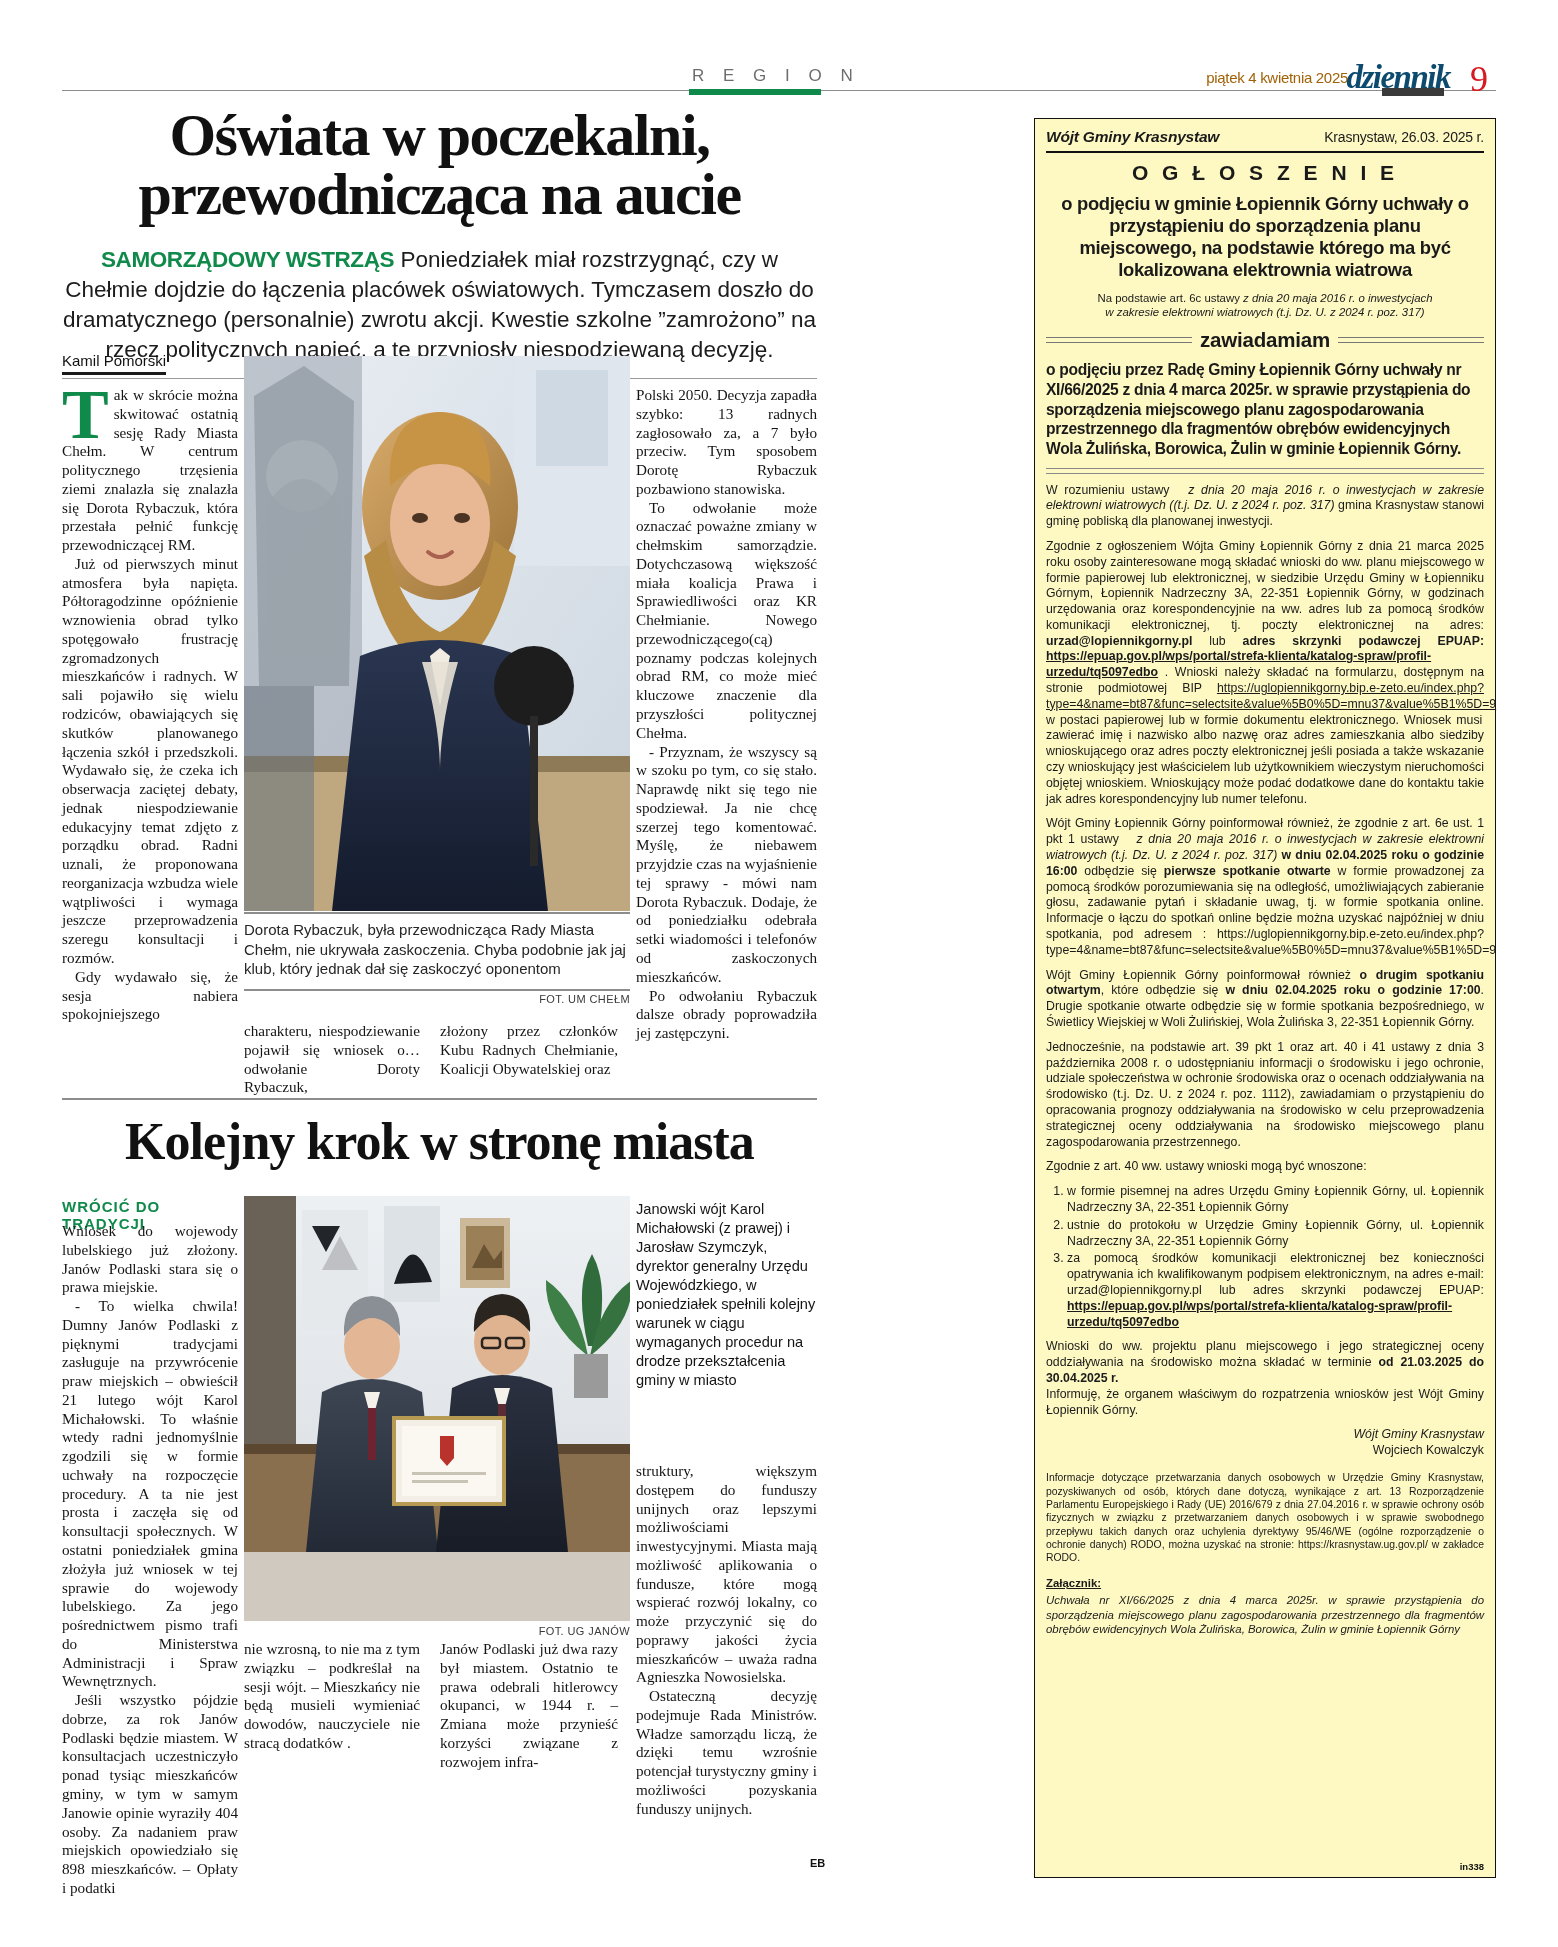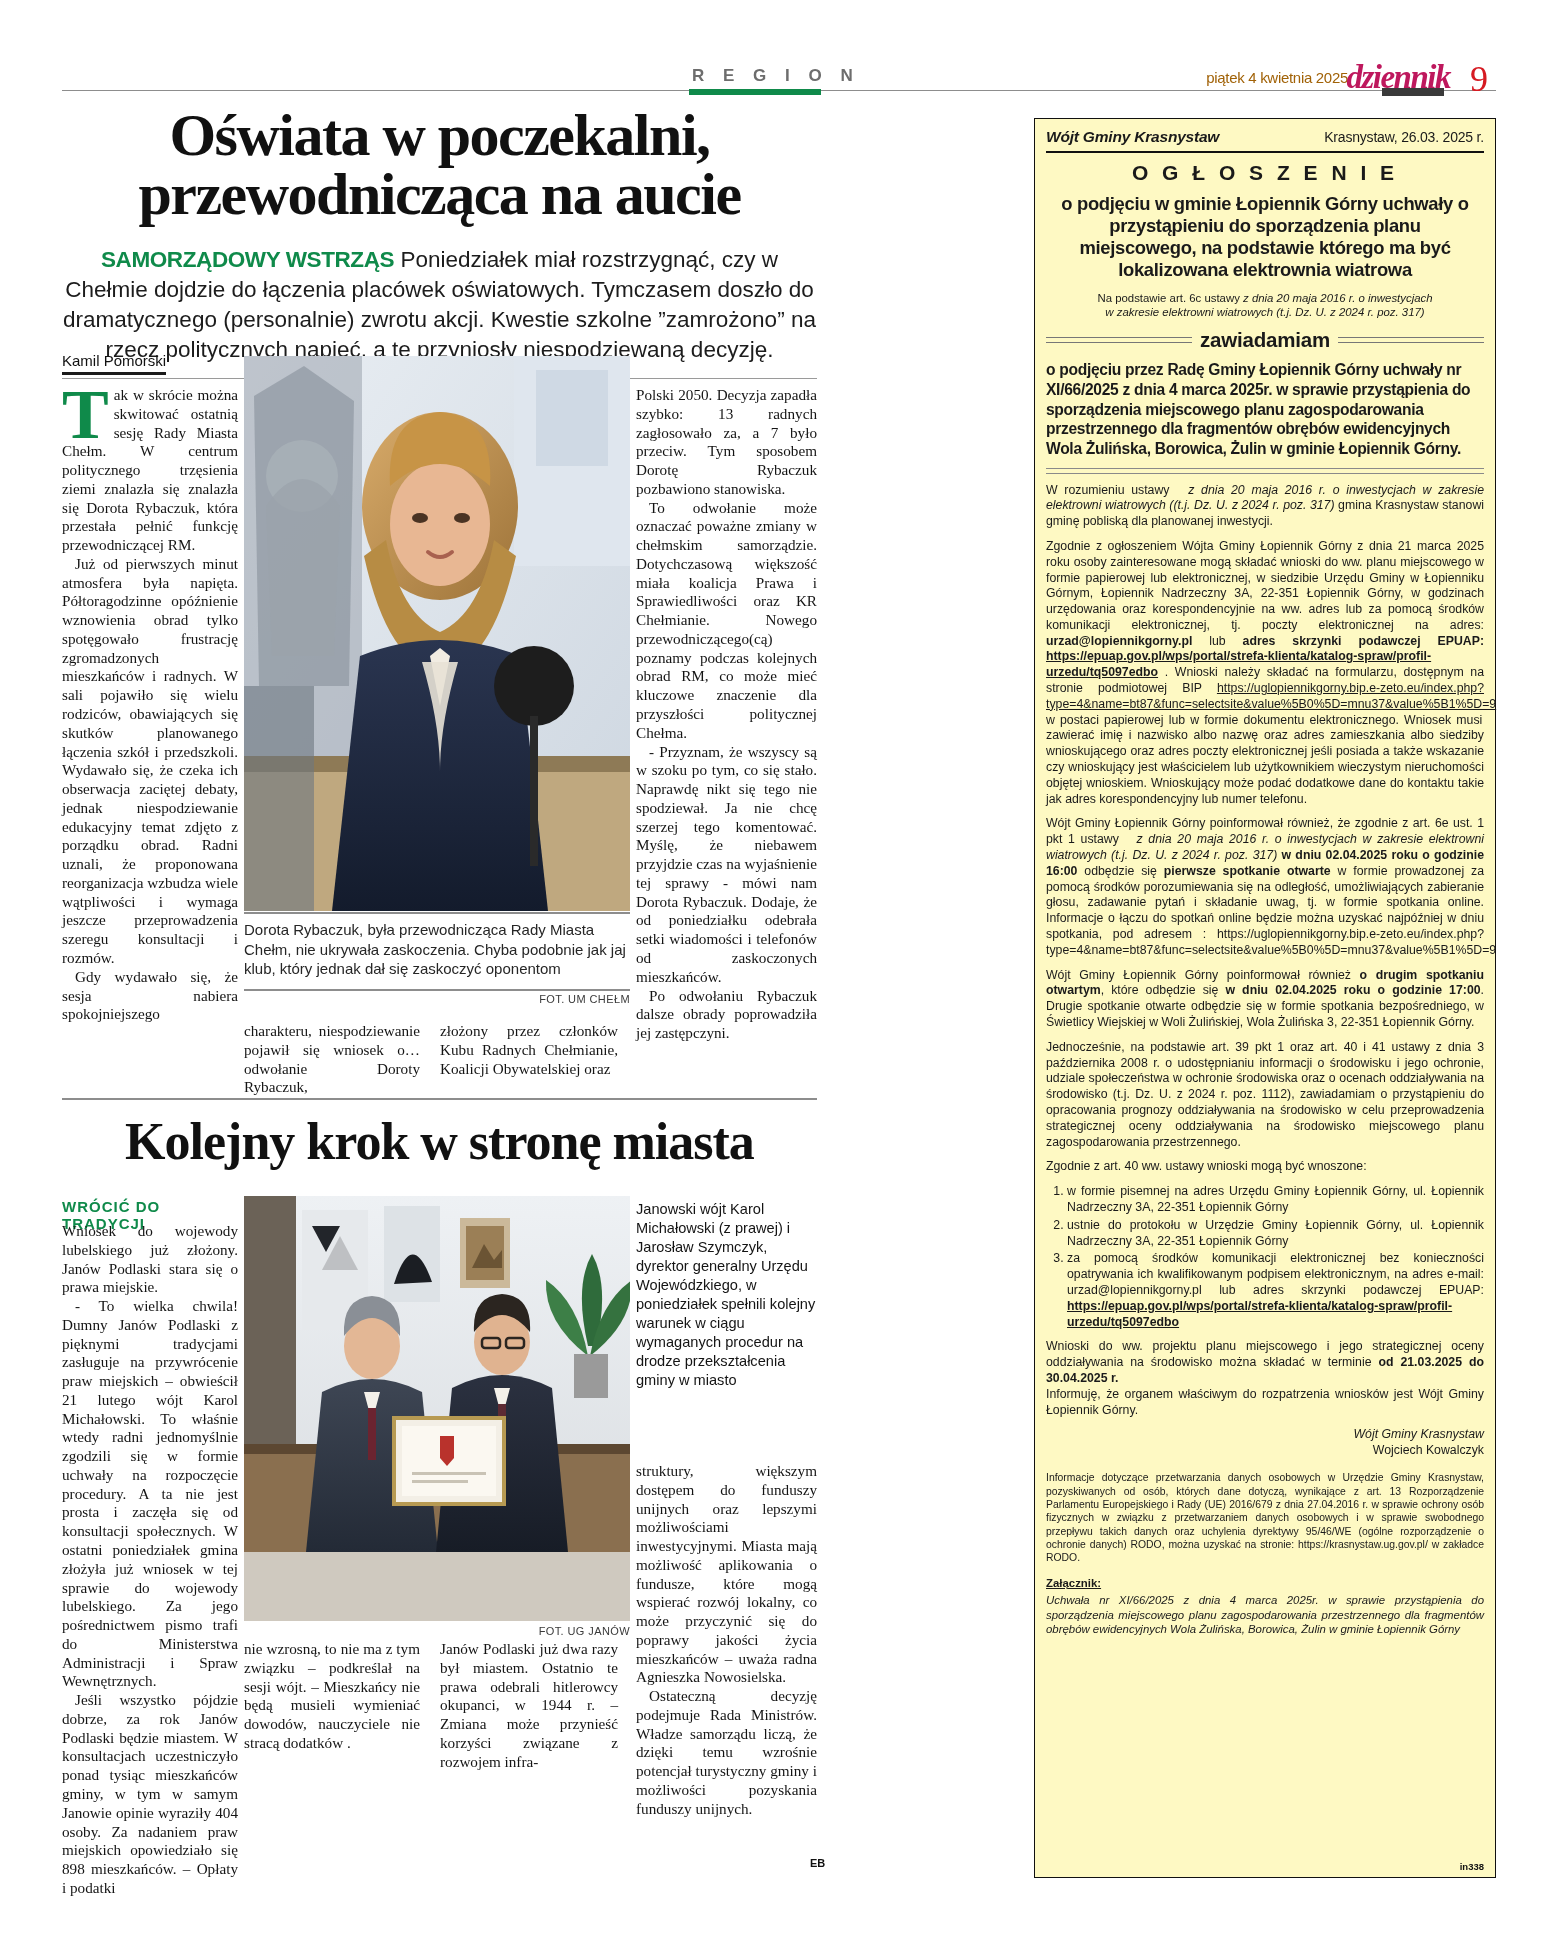--- a/index.html
+++ b/index.html
@@ -3,26 +3,26 @@
 <meta charset="utf-8">
 <style>
   html,body{margin:0;padding:0;background:#ffffff;}
   body{width:1558px;height:1947px;position:relative;font-family:"Liberation Serif",serif;color:#1a1a1a;}
   .page{position:absolute;inset:0;padding:0;}
 
   
   .masthead{position:absolute;left:62px;top:62px;width:1434px;height:40px;}
   .mh-rule{position:absolute;left:0;top:28px;width:1434px;height:1px;background:#8d8d8d;}
   .mh-region{position:absolute;left:630px;top:4px;font-family:"Liberation Sans",sans-serif;
-    font-size:17px;letter-spacing:7px;color:#6d6d6d;font-weight:700;}
+    font-size:17px;letter-spacing:7px;color:#6d6d6d;font-weight:400;}
   .mh-region-bar{position:absolute;left:627px;top:27px;width:132px;height:6px;background:#0f8a4a;}
   .mh-date{position:absolute;right:148px;top:7px;font-family:"Liberation Sans",sans-serif;
     font-size:15px;color:#a16207;letter-spacing:-0.3px;}
   .mh-logo{position:absolute;right:46px;top:-3px;font-family:"Liberation Serif",serif;font-weight:bold;
-    font-size:33px;color:#be185d;letter-spacing:-1.5px;font-style:italic;}
+    font-size:33px;color:#0c4a6e;letter-spacing:-1.5px;font-style:italic;}
   .mh-logo-sub{position:absolute;right:52px;top:26px;width:62px;height:8px;background:#3a3a3a;}
   .mh-page{position:absolute;right:8px;top:-4px;font-family:"Liberation Serif",serif;
     font-size:36px;color:#d61a22;}
 
   
   .edit{position:absolute;left:62px;top:106px;width:755px;}
   .hl1{font-family:"Liberation Serif",serif;font-weight:bold;font-size:60px;line-height:0.99;
     letter-spacing:-1.5px;margin:0;text-align:center;color:#111;}
   .lead{font-family:"Liberation Sans",sans-serif;font-size:22.5px;line-height:1.33;
     text-align:center;margin:20px 0 0 0;color:#1c1c1c;font-weight:300;}

